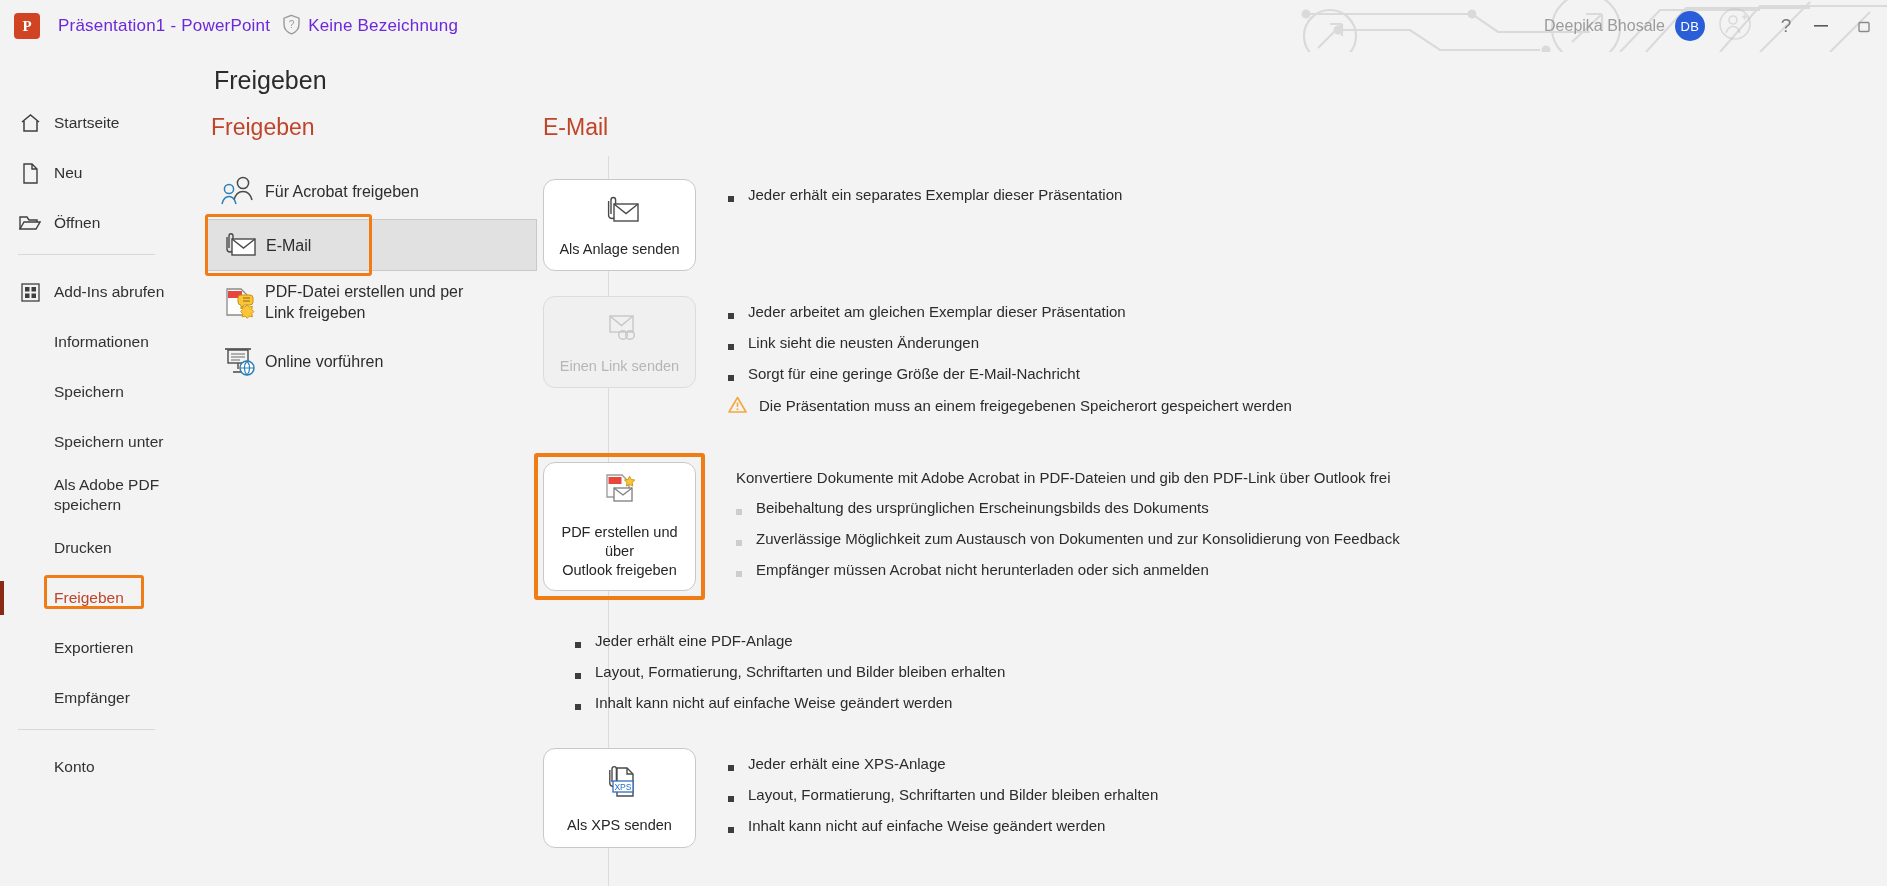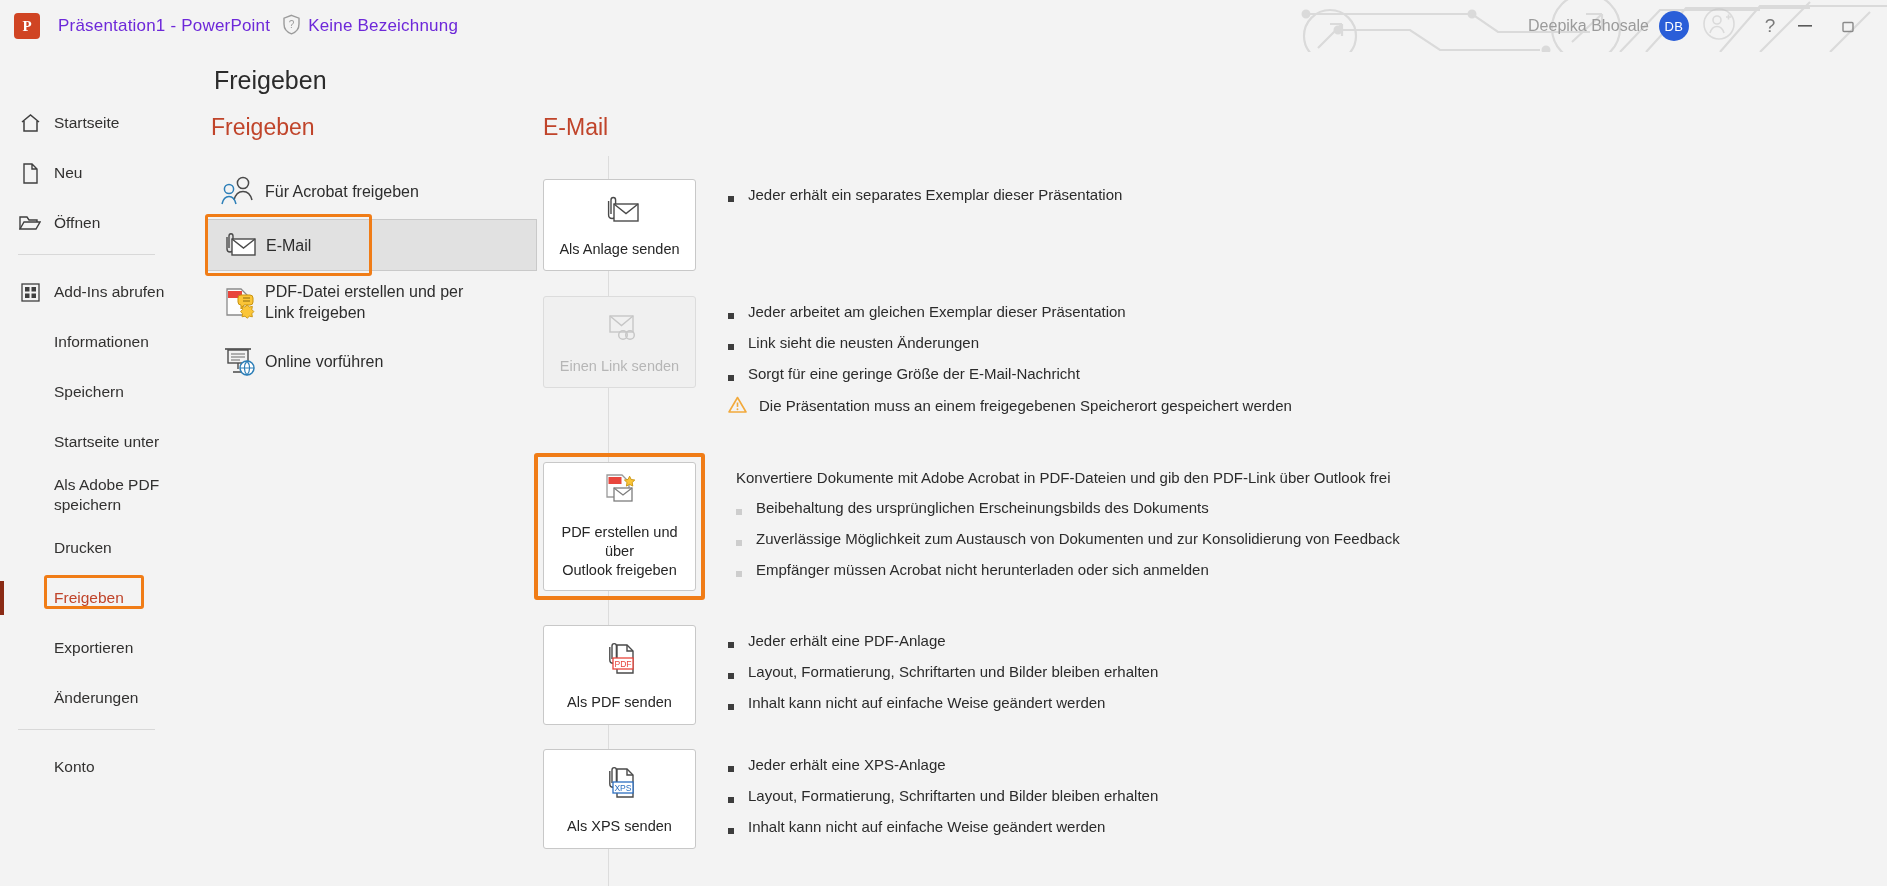--- a/index.html
+++ b/index.html
@@ -30,21 +30,21 @@
     position: relative; z-index: 3; white-space: nowrap; text-align: center;
   }
   .shield-wrap { display: inline-flex; align-items: center; gap: 7px; margin-left: 12px; }
   .shield-icon { display: inline-block; vertical-align: -2px; }
 
   .tb-deco {
     position: absolute; top: 0; left: 1290px; width: 597px; height: 52px;
     z-index: 1; opacity: .85; pointer-events: none;
   }
   .tb-right {
-    position: absolute; right: 16px; top: 0; height: 52px;
+    position: absolute; right: 0; top: 0; height: 52px;
     display: flex; align-items: center; z-index: 3;
   }
   .user-name { font-size: 16px; color: #9b9b9b; white-space: nowrap; }
   .avatar {
     width: 30px; height: 30px; border-radius: 50%;
     background: #2a5ed8; color: #fff;
     display: flex; align-items: center; justify-content: center;
     font-size: 13px; letter-spacing: .5px; margin-left: 10px;
   }
   .acct-icon { margin-left: 14px; opacity: .45; }
@@ -118,21 +118,21 @@
   }
 
   .col-email {
     position: absolute; left: 543px; top: 62px; width: 1330px; height: 772px;
   }
   .email-head { font-size: 23px; color: #c0442a; margin-bottom: 10px; }
 
   .erow { display: flex; align-items: flex-start; }
   .tile {
     width: 153px; min-height: 92px;
-    border: 1px solid #c8c8c8; border-radius: 3px; background: #fff;
+    border: 1px solid #c8c8c8; border-radius: 12px; background: #fff;
     display: flex; flex-direction: column; align-items: center; justify-content: center;
     padding: 10px 6px;
   }
   .tile .t-ico { margin-bottom: 10px; }
   .tile .t-label {
     font-size: 14.5px; color: #262626; text-align: center; line-height: 19px; white-space: pre-line;
   }
   .tile.disabled { background: #f0f0f0; border-color: #dcdcdc; }
   .tile.disabled .t-label { color: #b6b6b6; }
 
@@ -266,41 +266,41 @@
       <span class="nav-label">Add-Ins abrufen</span>
     </div>
 
     <div class="nav-item noico">
       <span class="nav-label">Informationen</span>
     </div>
     <div class="nav-item noico">
       <span class="nav-label">Speichern</span>
     </div>
     <div class="nav-item noico">
-      <span class="nav-label">Startseite unter</span>
+      <span class="nav-label">Speichern unter</span>
     </div>
     <div class="nav-item noico two-line">
       <span class="nav-label">Als Adobe PDF
 speichern</span>
     </div>
     <div class="nav-item noico">
       <span class="nav-label">Drucken</span>
     </div>
 
     <div class="nav-item noico selected" style="position:relative;">
       <span class="sel-bar"></span>
       <span class="nav-label">Freigeben</span>
       <span class="anno-box" style="left:44px; top:-4px; width:100px; height:34px;"></span>
     </div>
 
     <div class="nav-item noico">
       <span class="nav-label">Exportieren</span>
     </div>
     <div class="nav-item noico">
-      <span class="nav-label">Änderungen</span>
+      <span class="nav-label">Empfänger</span>
     </div>
 
     <div class="nav-divider"></div>
 
     <div class="nav-item noico">
       <span class="nav-label">Konto</span>
     </div>
   </div>
 
   <div class="page-title">Freigeben</div>
@@ -453,32 +453,20 @@
           <span class="btxt">Zuverlässige Möglichkeit zum Austausch von Dokumenten und zur Konsolidierung von Feedback</span>
         </div>
         <div class="bullet light">
           <span class="bsq"></span>
           <span class="btxt">Empfänger müssen Acrobat nicht herunterladen oder sich anmelden</span>
         </div>
       </div>
     </div>
 
     <div class="erow" style="margin-top:34px">
-      <div class="tile" style="min-height:100px">
-        <span class="t-ico">
-          <svg width="42" height="40" viewBox="0 0 42 40">
-            <path d="M13 20 V7 c0-3.2 4.4-3.2 4.4 0 v14 c0 4.3-6.6 4.3-6.6 0 V8" fill="none" stroke="#4a4a4a" stroke-width="1.4"></path>
-            <path d="M18 6 H28 L34 12 V34 H18 Z" fill="#fff" stroke="#4a4a4a" stroke-width="1.4"></path>
-            <path d="M28 6 V12 H34" fill="none" stroke="#4a4a4a" stroke-width="1.4"></path>
-            <rect x="14" y="19" width="20" height="11" fill="#fff" stroke="#e8453c" stroke-width="1.3"></rect>
-            <text x="24" y="27.6" font-size="8.6" fill="#e8453c" text-anchor="middle" font-family="Liberation Sans, sans-serif">PDF</text>
-          </svg>
-        </span>
-        <span class="t-label">Als PDF senden</span>
-      </div>
       <div class="bullets">
         <div class="bullet">
           <span class="bsq"></span>
           <span class="btxt">Jeder erhält eine PDF-Anlage</span>
         </div>
         <div class="bullet">
           <span class="bsq"></span>
           <span class="btxt">Layout, Formatierung, Schriftarten und Bilder bleiben erhalten</span>
         </div>
         <div class="bullet">

